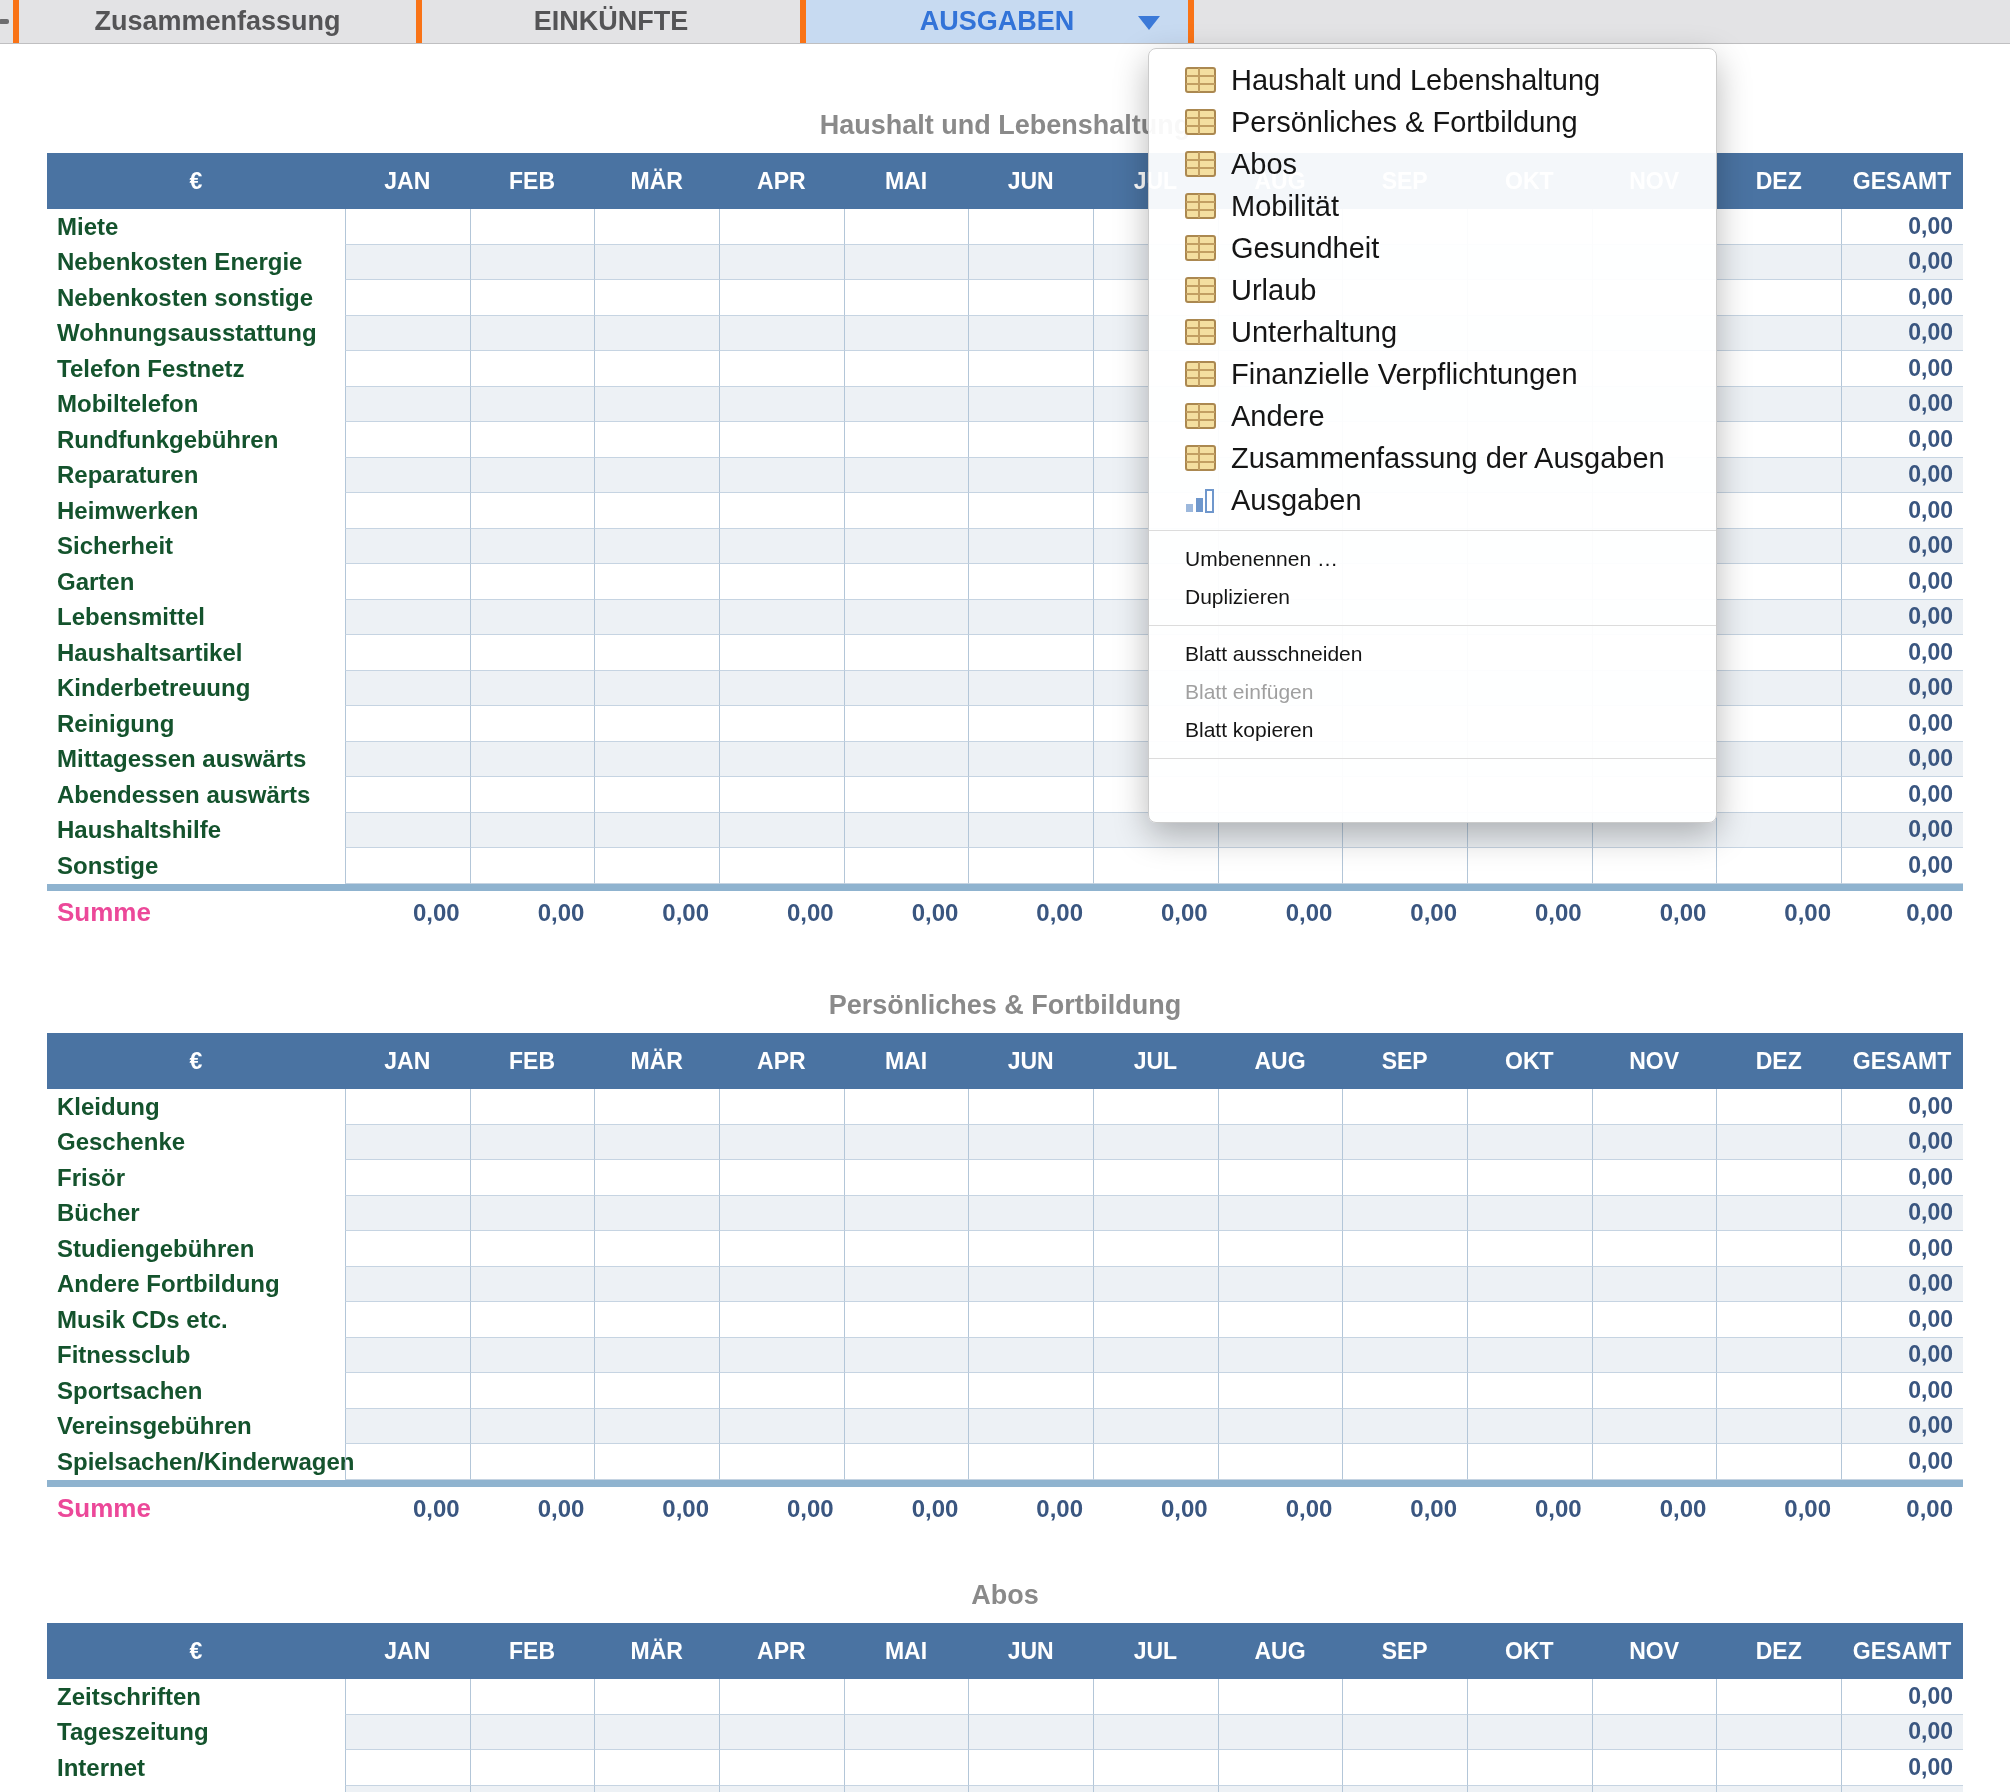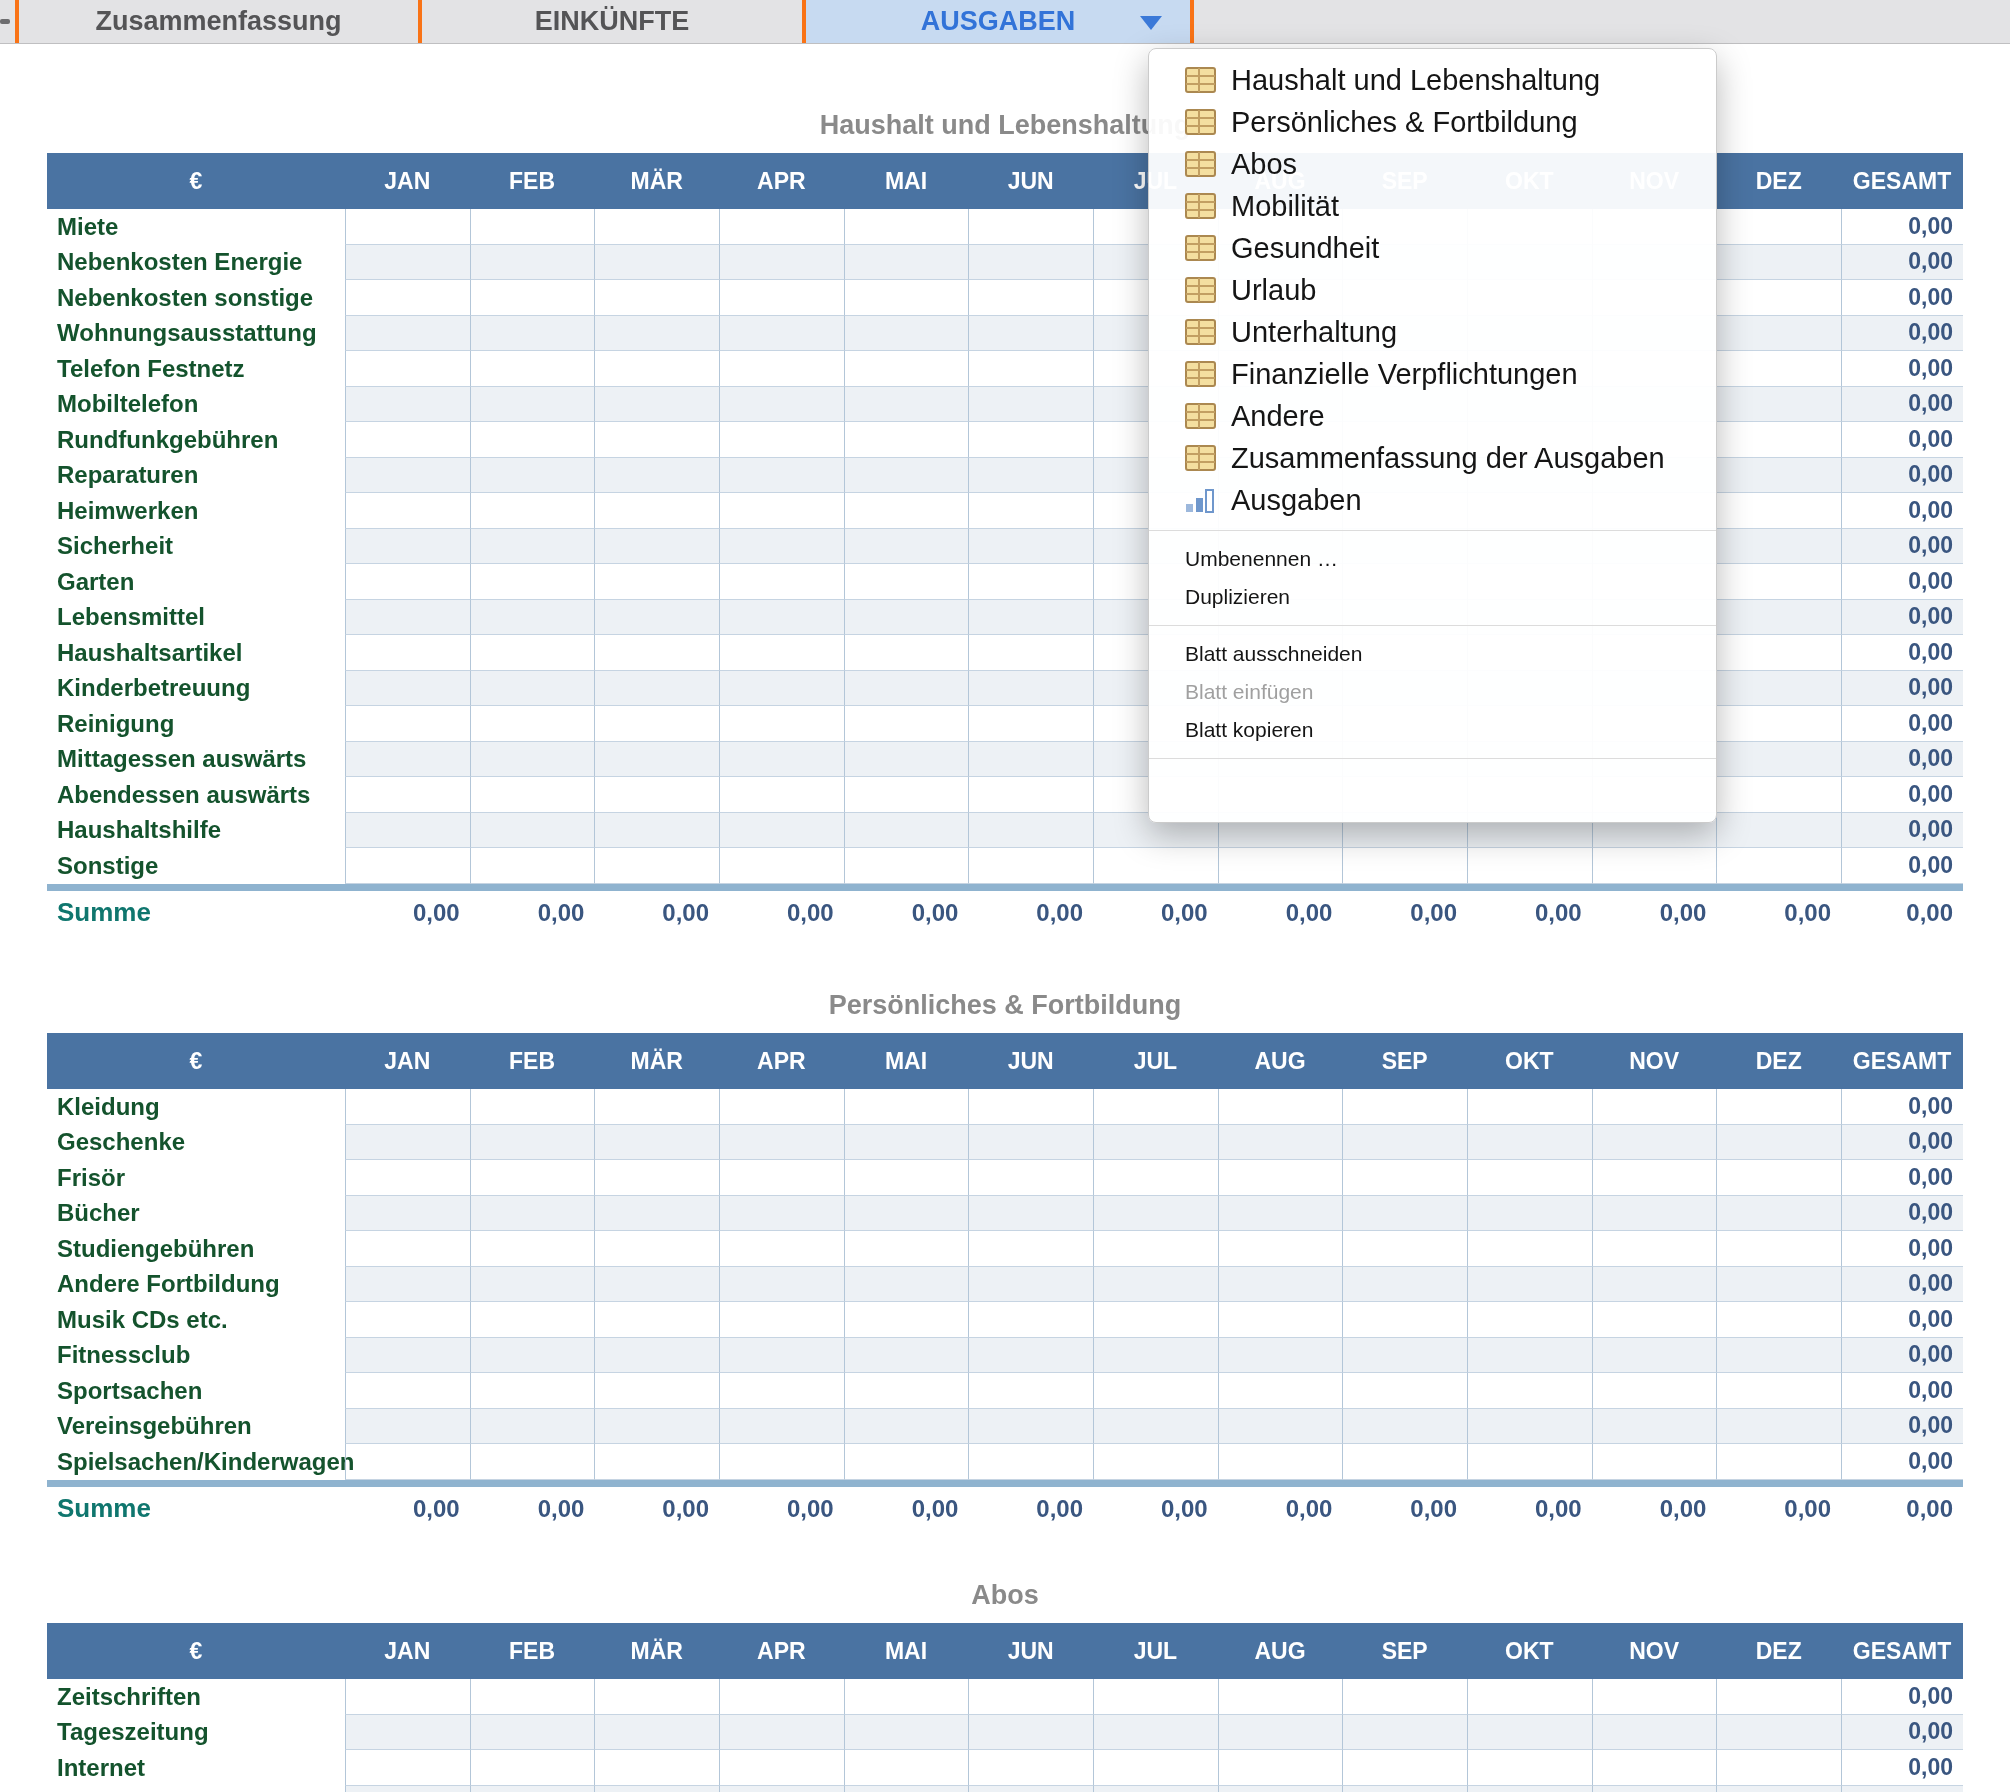--- a/index.html
+++ b/index.html
@@ -10,21 +10,21 @@
   }
 
   
   .tabbar {
     position:absolute; top:0; left:0; width:2010px; height:44px;
     background:#e3e3e5; border-bottom:1px solid #bfbfc1;
     display:flex; align-items:stretch; z-index:5;
   }
   .tab {
     display:flex; align-items:center; justify-content:center;
-    border-right:4px solid #f97316; color:#545456;
+    border-right:6px solid #f97316; color:#545456;
     font-size:27px; font-weight:bold; position:relative;
   }
   .tab.sliver { width:19px; }
   .sliver-mark { width:10px; height:5px; background:#6d6d6f; border-radius:2px; margin-left:-6px; }
   .tab.t1 { width:403px; }
   .tab.t2 { width:384px; }
   .tab.t3 { width:388px; background:#c7daf1; color:#3273d8; }
   .tab-rest { flex:1; }
   .caret {
     position:absolute; right:28px; top:16px; width:0; height:0;
@@ -54,21 +54,21 @@
   .drow .tcell-month, .drow .tcell-gesamt {
     border-left:1px solid #b3c6d8; border-bottom:1px solid #c6d4e2;
     display:flex; align-items:center; justify-content:flex-end;
     font-size:23px; font-weight:bold; color:#3a5680; padding-right:10px;
   }
   .drow.shaded .tcell-month, .drow.shaded .tcell-gesamt { background:#edf1f5; }
   .sum-bar { height:7px; background:#8fb3cf; }
   .sumrow { height:44px; }
   .sumrow .tcell-label {
     display:flex; align-items:center; padding-left:10px;
-    color:#0f766e; font-size:26px; font-weight:bold;
+    color:#ec4899; font-size:26px; font-weight:bold;
   }
   .sumrow .tcell-month, .sumrow .tcell-gesamt {
     display:flex; align-items:center; justify-content:flex-end;
     font-size:24px; font-weight:bold; color:#3a5680; padding-right:10px;
   }
 
   
   .menu {
     position:absolute; left:1148px; top:48px; width:569px; height:775px;
     background:rgba(255,255,255,0.94); border:1px solid #cbcbcb; border-radius:8px;

